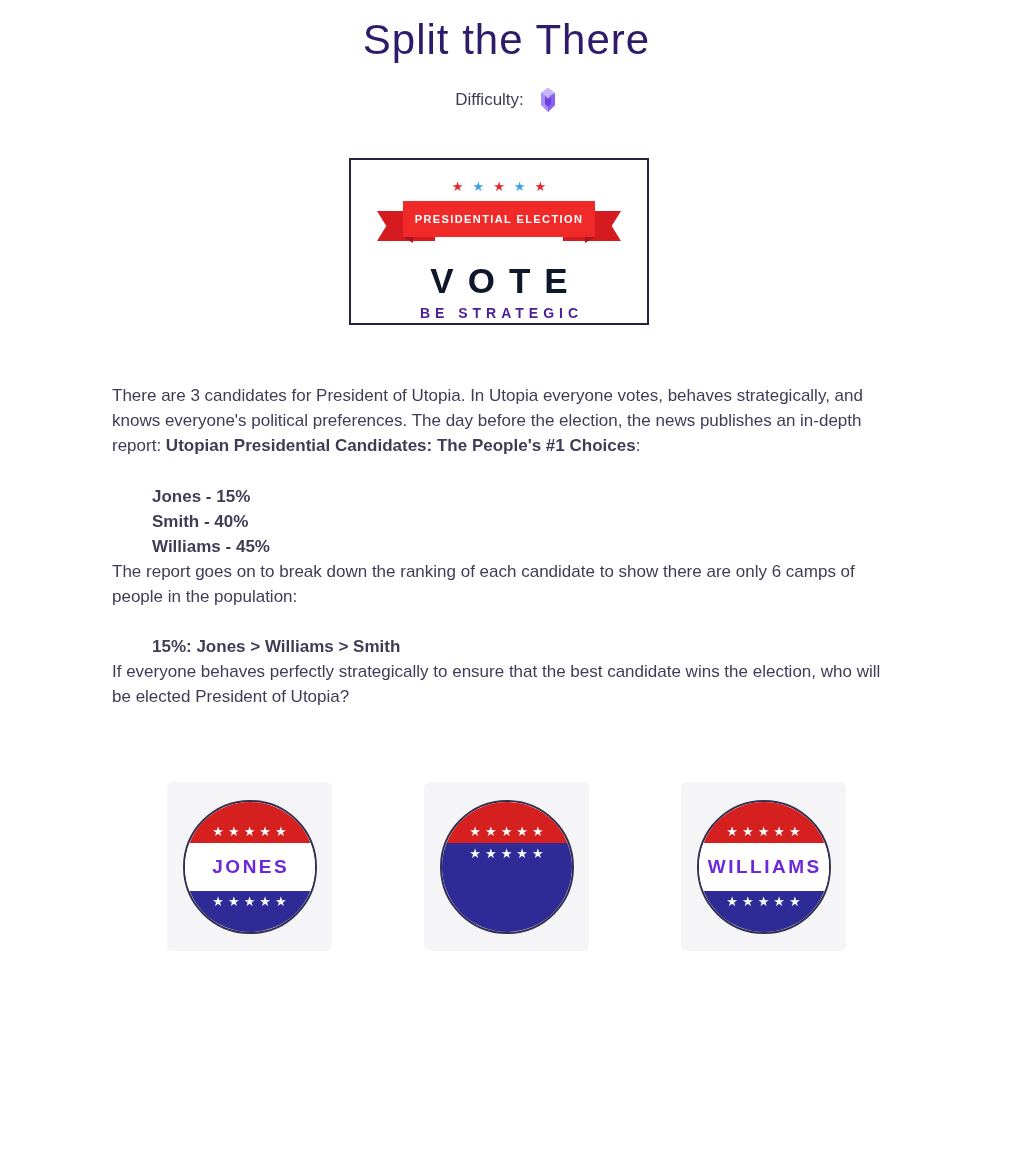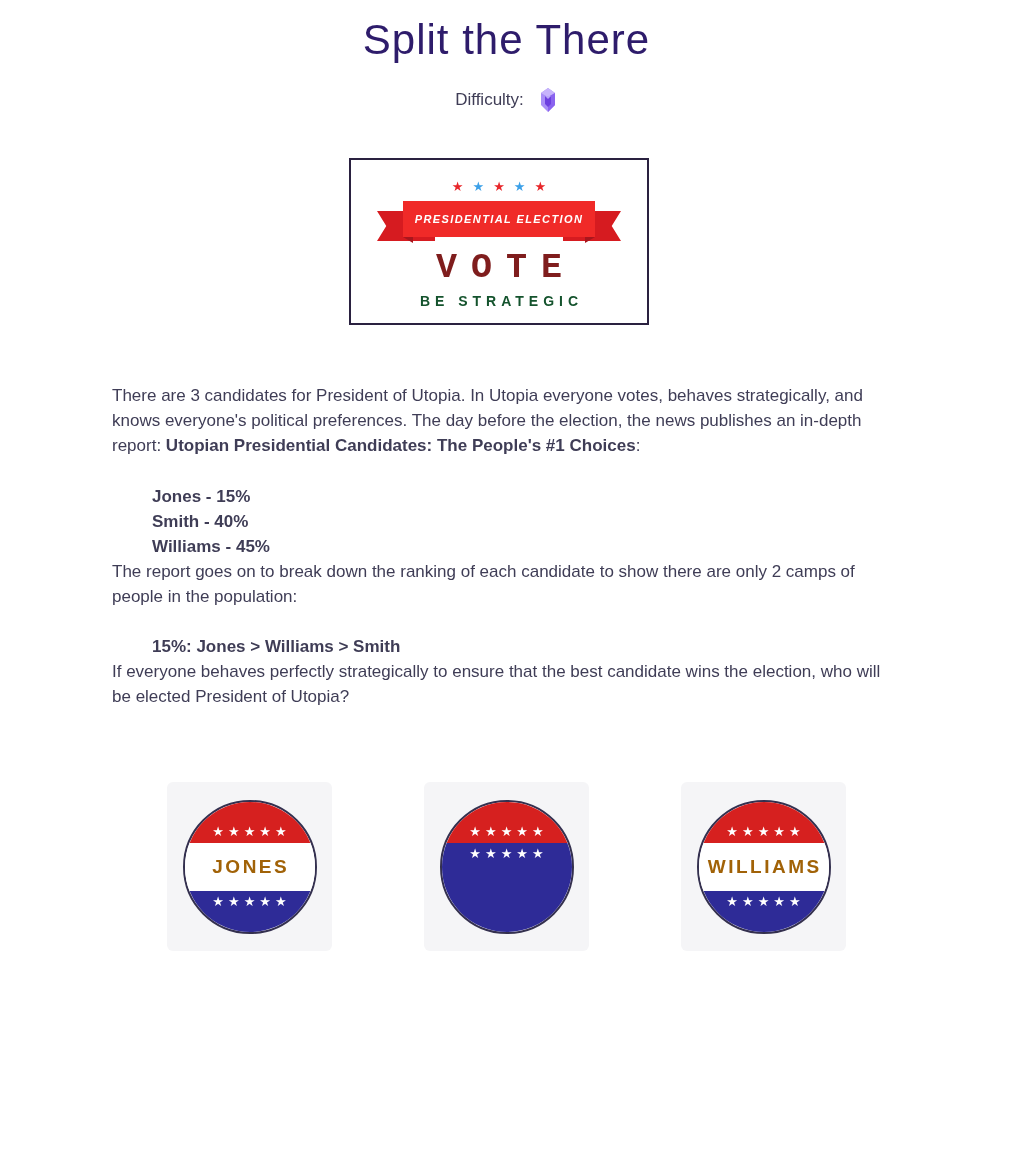--- a/index.html
+++ b/index.html
@@ -75,56 +75,54 @@
   .ribbon-tail.right { right: 0; clip-path: polygon(0 0, 100% 0, 84% 50%, 100% 100%, 0 100%); }
   .ribbon-band {
     position: absolute;
     left: 26px; right: 26px; top: 0;
     height: 36px;
     background: #f02a28;
     display: flex;
     align-items: center;
     justify-content: center;
     z-index: 2;
-    font-style: italic;
   }
   .ribbon-band span {
     color: #ffffff;
     font-weight: 700;
     font-size: 11px;
     letter-spacing: 1.4px;
     white-space: nowrap;
   }
   .ribbon-fold {
     position: absolute;
     width: 10px; height: 6px;
     top: 36px;
     background: #a8161d;
     z-index: 1;
   }
   .ribbon-fold.left  { left: 26px;  clip-path: polygon(0 0, 100% 0, 100% 100%); }
   .ribbon-fold.right { right: 26px; clip-path: polygon(0 0, 100% 0, 0 100%); }
 
   .vote-headline {
-    margin-top: 8px;
+    margin-top: 20px;
     font-size: 35px;
     font-weight: 800;
     letter-spacing: 14px;
     padding-left: 14px; 
-    color: #7f1d1d;
+    color: #0f172a;
     line-height: 1;
-    font-family: Liberation Mono, monospace;
   }
   .tagline {
     margin-top: 7px;
     font-size: 14px;
     font-weight: 700;
     letter-spacing: 5px;
     padding-left: 5px;
-    color: #14532d;
+    color: #4c1d95;
   }
 
   
   .text-col {
     width: 772px;
     margin: 58px auto 0;
     margin-left: 112px;
     font-size: 17px;
     line-height: 25px;
     color: #3f3d56;
@@ -199,21 +197,21 @@
     letter-spacing: 4px;
     padding-left: 4px;
     line-height: 16px;
     white-space: nowrap;
   }
   .badge-name {
     font-size: 19px;
     font-weight: 700;
     letter-spacing: 2.5px;
     padding-left: 2.5px;
-    color: #a16207;
+    color: #6d28d9;
     white-space: nowrap;
   }
 </style>
 </head>
 <body>
 
 <div class="page">
 
   <h1 class="title">Split the There</h1>
 
@@ -251,21 +249,21 @@
 
   <div class="text-col">
     <p class="para-1"><span>There are 3 candidates for President of Utopia. In Utopia everyone votes, behaves strategically, and knows everyone's political preferences. The day before the election, the news publishes an in-depth report: </span><span class="bold-inline">Utopian Presidential Candidates: The People's #1 Choices</span><span>:</span></p>
 
     <ul class="plain-list">
       <li>Jones - 15%</li>
       <li>Smith - 40%</li>
       <li>Williams - 45%</li>
     </ul>
 
-    <p class="para-2">The report goes on to break down the ranking of each candidate to show there are only 2 camps of people in the population:</p>
+    <p class="para-2">The report goes on to break down the ranking of each candidate to show there are only 6 camps of people in the population:</p>
 
     <ul class="plain-list list-2">
       <li>15%: Jones &gt; Williams &gt; Smith</li>
     </ul>
 
     <p class="para-3">If everyone behaves perfectly strategically to ensure that the best candidate wins the election, who will be elected President of Utopia?</p>
   </div>
 
   <div class="answers-row">
 

